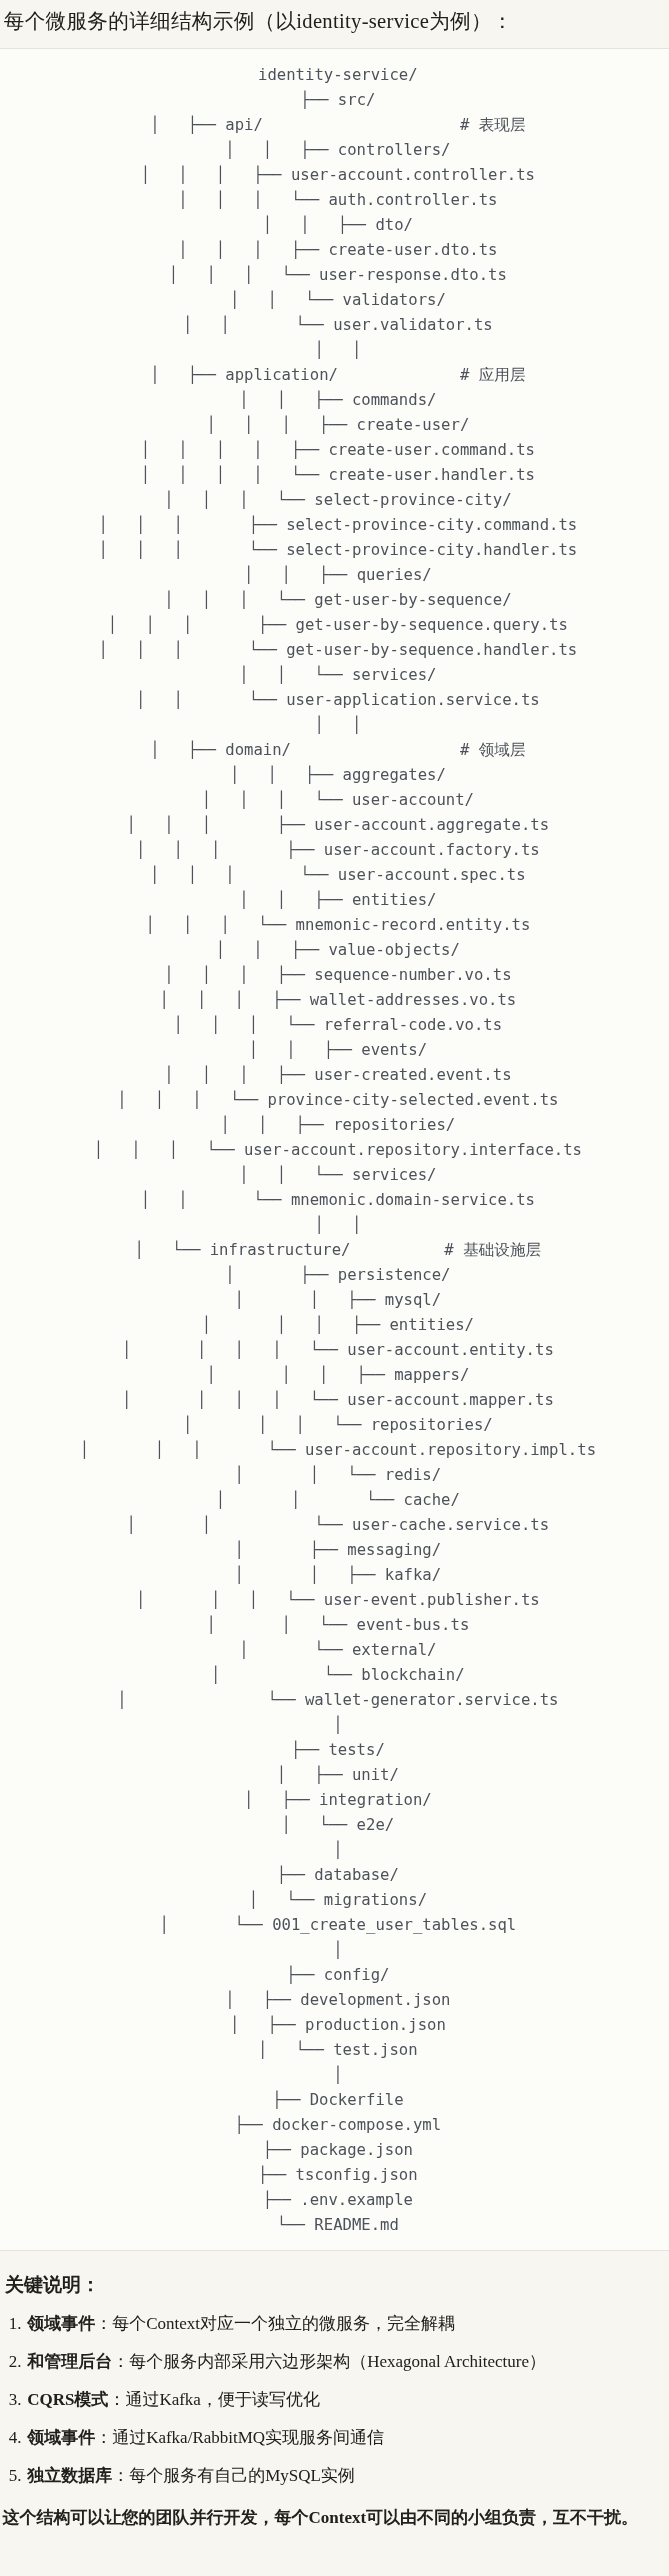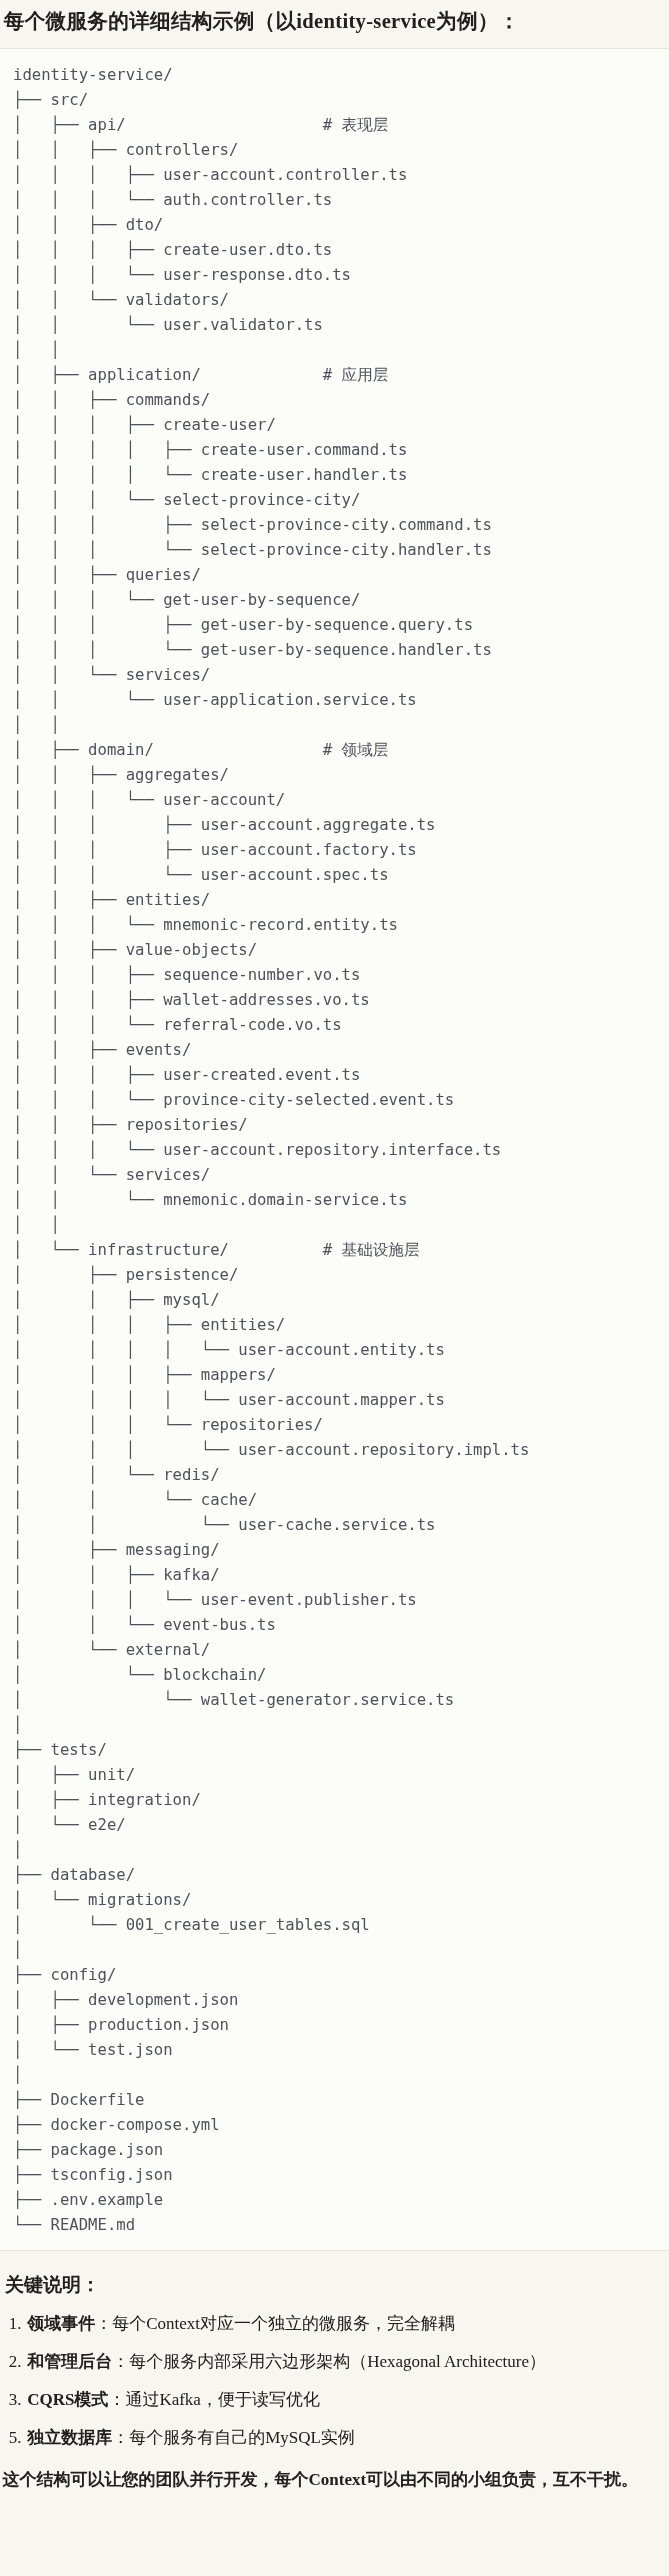--- a/index.html
+++ b/index.html
@@ -12,39 +12,40 @@
     min-height: 2576px;
     box-sizing: border-box;
     font-family: "Liberation Serif", serif;
     color: #21201c;
   }
   .page-title {
     margin: 0;
     padding: 8.1px 5px 0 3.8px;
     font-size: 20.6px;
     line-height: 27.5px;
-    font-weight: 700;
+    font-weight: 400;
     letter-spacing: 0.3px;
   }
   .code-block {
     margin-top: 12px;
     background: #fcfcf9;
     border-top: 0.6px solid #e5e3dc;
     border-bottom: 0.6px solid #e5e3dc;
     padding: 14.4px 6.3px 12.5px 13px;
     box-sizing: border-box;
     overflow: hidden;
   }
   .code-block pre {
     margin: 0;
     font-family: "DejaVu Sans Mono", monospace;
     font-size: 15.6px;
     line-height: 25px;
     color: #4d525a;
     white-space: pre;
+    text-align: center;
   }
   .key-notes {
     padding: 0 5px 0 2.5px;
   }
   .key-notes-heading {
     margin: 22.5px 0 0 2.5px;
     font-size: 19px;
     line-height: 22.5px;
     font-weight: 700;
   }
@@ -172,20 +173,23 @@
     </div>
 
     <div class="note-item">
       <span class="note-number">2.</span><span class="note-term">和管理后台</span><span class="note-desc">：每个服务内部采用六边形架构（Hexagonal Architecture）</span>
     </div>
 
     <div class="note-item">
       <span class="note-number">3.</span><span class="note-term">CQRS模式</span><span class="note-desc">：通过Kafka，便于读写优化</span>
     </div>
 
+    <div class="note-item">
+      <span class="note-number">4.</span><span class="note-term">领域事件</span><span class="note-desc">：通过Kafka/RabbitMQ实现服务间通信</span>
+    </div>
 
     <div class="note-item">
       <span class="note-number">5.</span><span class="note-term">独立数据库</span><span class="note-desc">：每个服务有自己的MySQL实例</span>
     </div>
 
 
     <p class="summary-paragraph">这个结构可以让您的团队并行开发，每个Context可以由不同的小组负责，互不干扰。</p>
 
   </div>
 </div>

